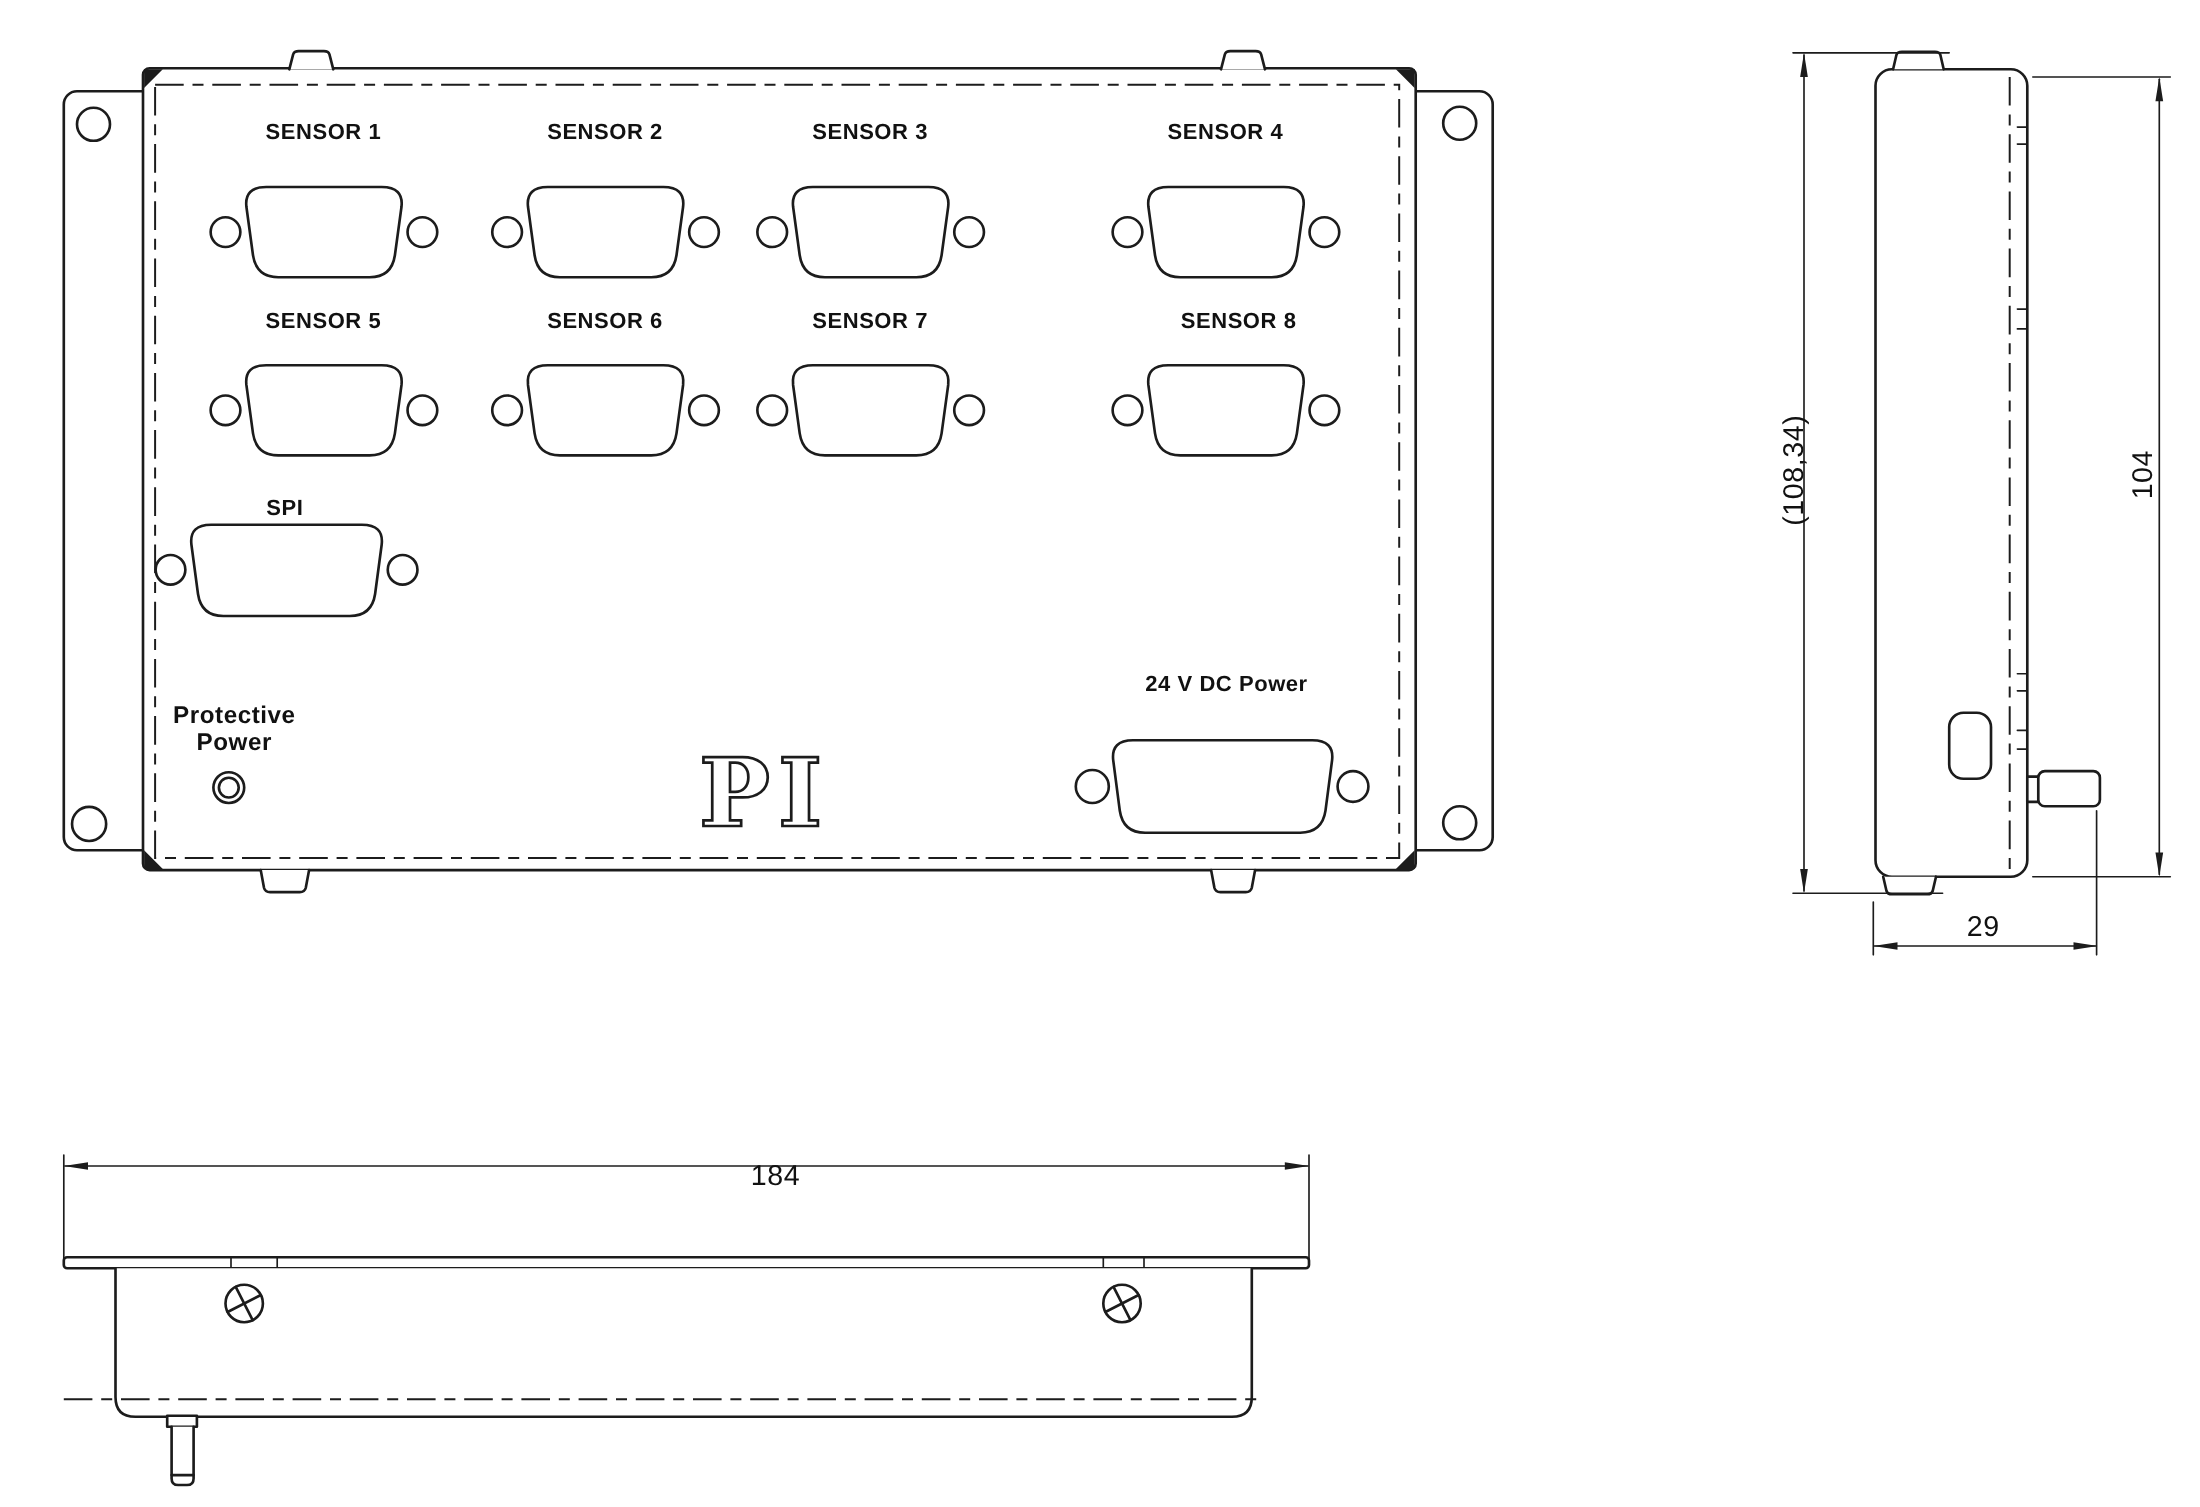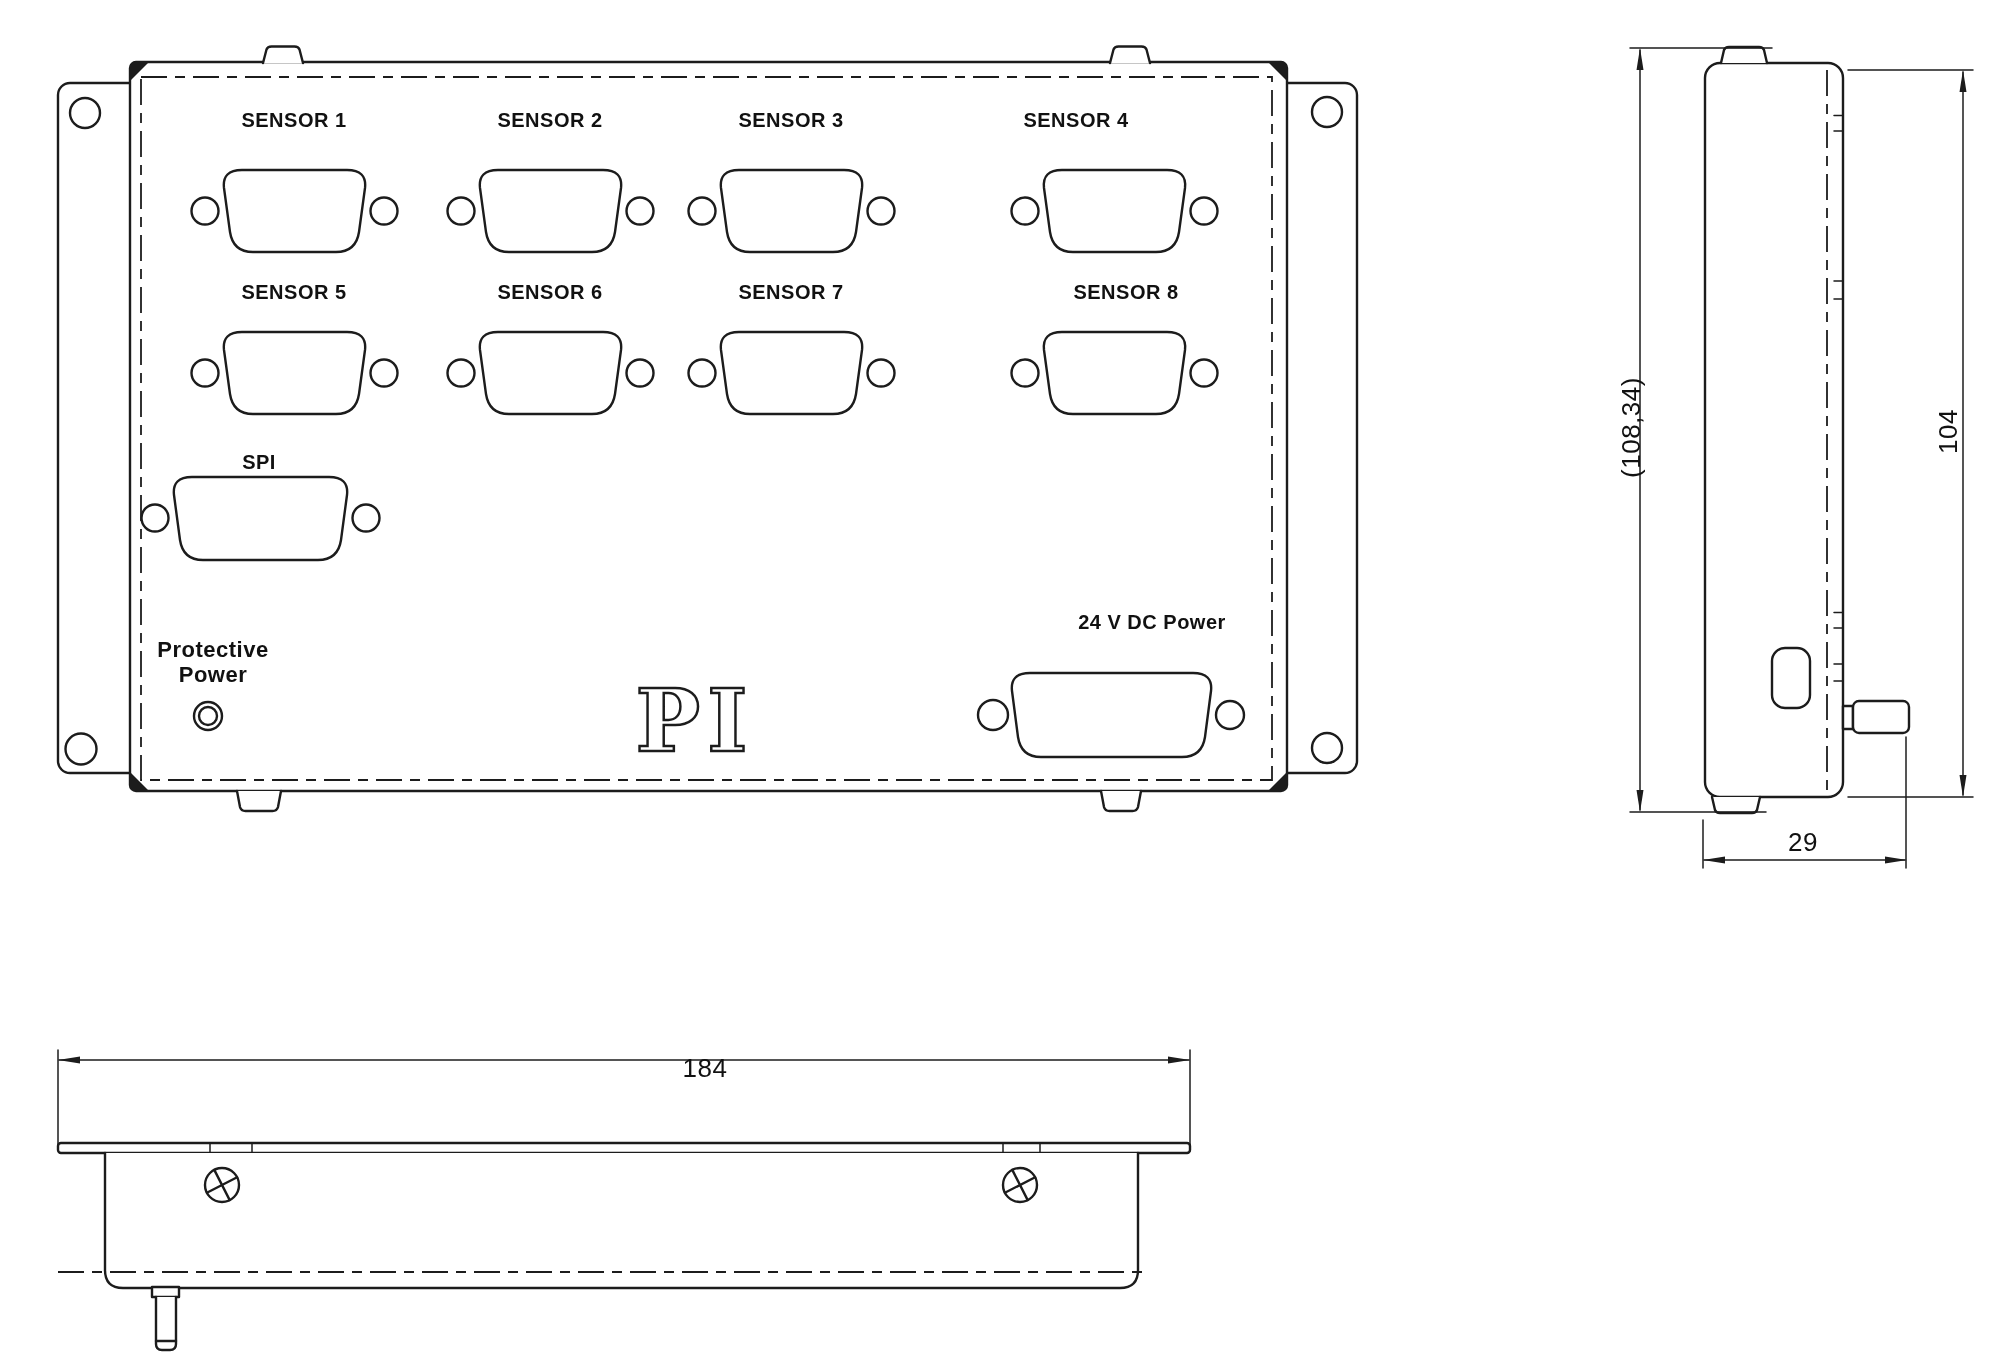--- a/index.html
+++ b/index.html
@@ -207,33 +207,33 @@
         <rect x="152" y="1287" width="27" height="10"></rect>
         <path d="M156,1297 L156,1344 Q156,1350 162,1350 L170,1350 Q176,1350 176,1344 L176,1297"></path>
         <line x1="156" y1="1341" x2="176" y2="1341"></line>
       </g>
     </g>
   </svg>
 
   <div class="lbl" style="left:294px;top:109px;">SENSOR 1</div>
   <div class="lbl" style="left:550px;top:109px;">SENSOR 2</div>
   <div class="lbl" style="left:791px;top:109px;">SENSOR 3</div>
-  <div class="lbl" style="left:1076px;top:109px;">SENSOR 4</div>
+  <div class="lbl" style="left:1114px;top:109px;">SENSOR 4</div>
   <div class="lbl" style="left:294px;top:281px;">SENSOR 5</div>
   <div class="lbl" style="left:550px;top:281px;">SENSOR 6</div>
   <div class="lbl" style="left:791px;top:281px;">SENSOR 7</div>
   <div class="lbl" style="left:1114px;top:281px;margin-left:12px;">SENSOR 8</div>
 
   <div class="lbl" style="left:259px;top:431px;margin-top:20px;">SPI</div>
 
   <div class="lbl lbl-small" style="left:213px;top:637px;">
     <span>Protective</span><br>
     <span>Power</span>
   </div>
 
-  <div class="lbl" style="left:1152px;top:611px;">24 V DC Power</div>
+  <div class="lbl" style="left:1115px;top:611px;">24 V DC Power</div>
 
   <div class="dim" style="left:705px;top:1029px;margin-top:24px;">184</div>
   <div class="dim" style="left:1803px;top:827px;">29</div>
   <div class="dim-vert" style="left:1551px;top:412px;">(108,34)</div>
   <div class="dim-vert" style="left:1868px;top:416px;">104</div>
 
 </div>
 
 </body></html>

